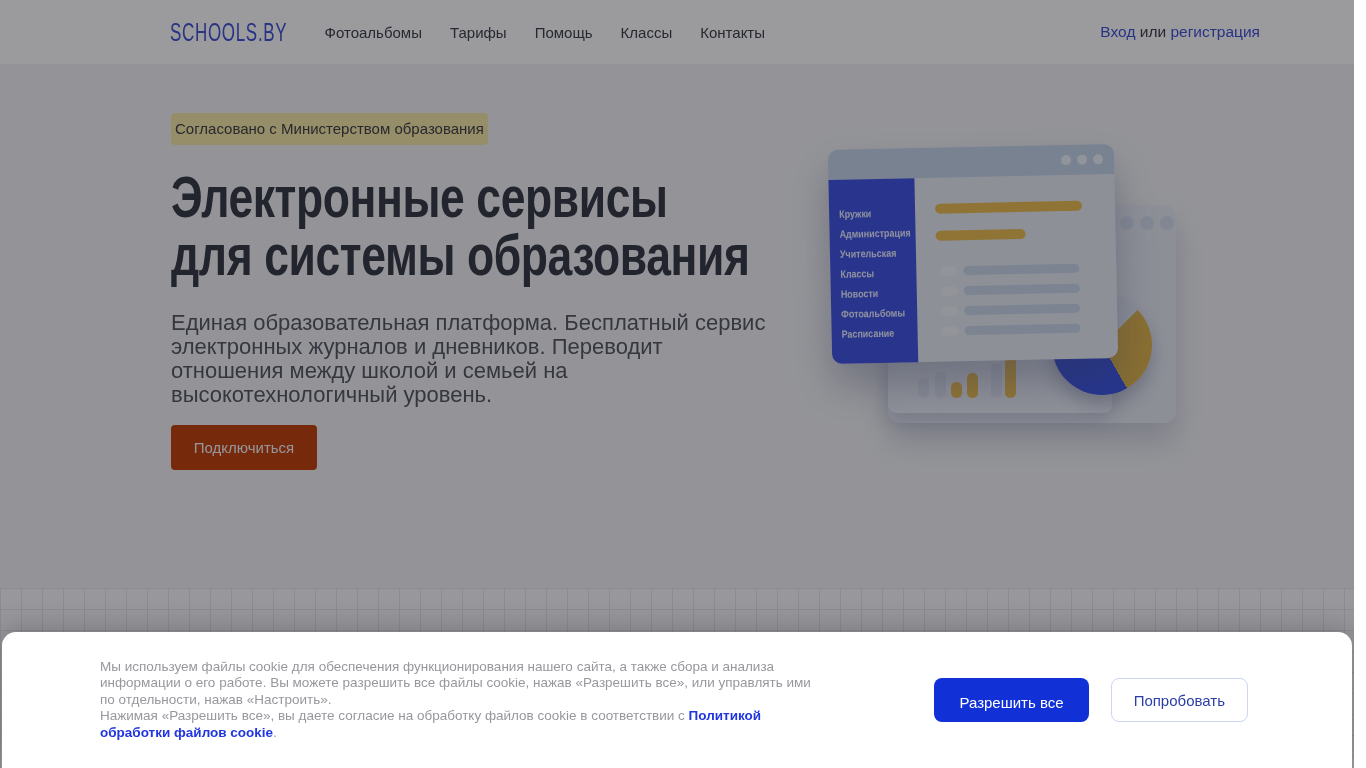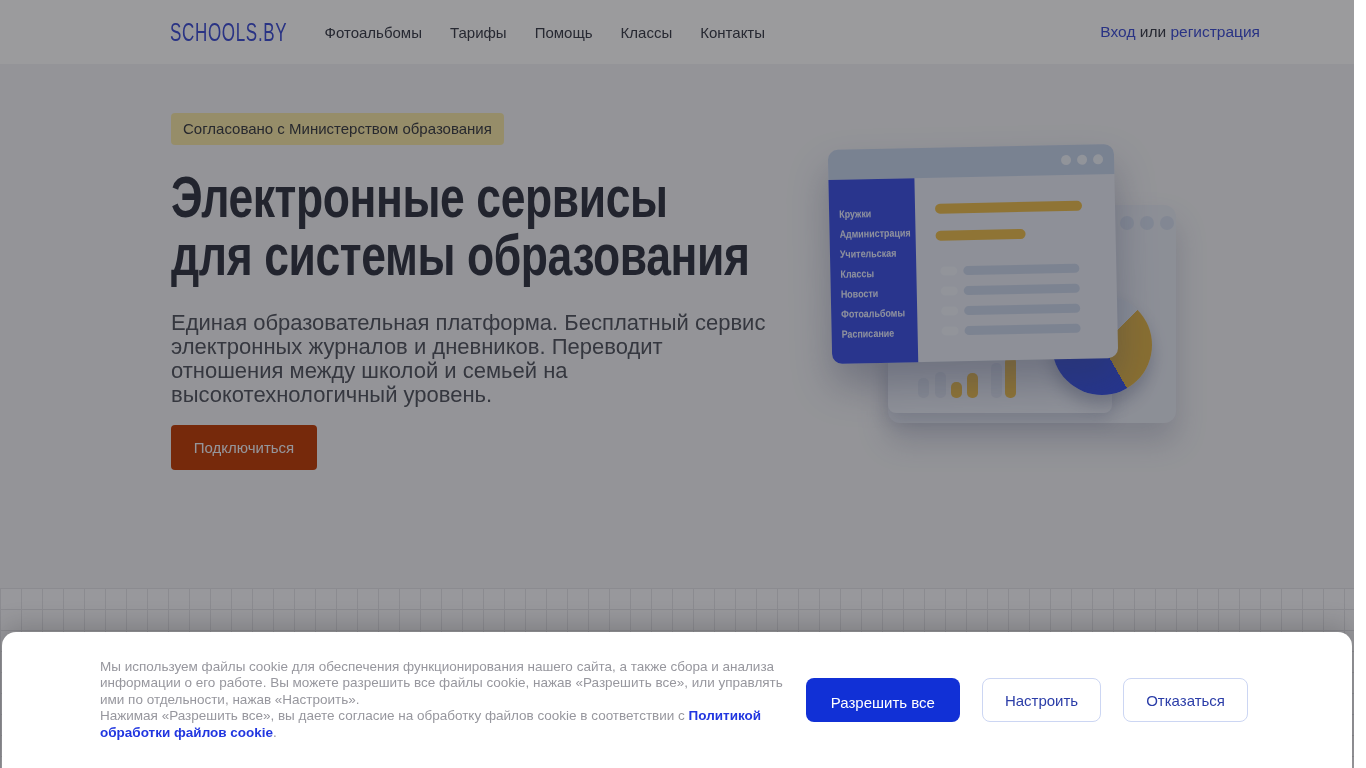--- a/index.html
+++ b/index.html
@@ -11,21 +11,21 @@
   .logo{margin-left:170px;font-size:25px;font-weight:400;letter-spacing:1px;color:#4252d6;
         transform:scaleX(.68);transform-origin:left center;white-space:nowrap;cursor:pointer;}
   .nav-menu{display:flex;gap:28px;margin-left:-18px;}
   .nav-item{font-size:15px;color:#3e414d;cursor:pointer;white-space:nowrap;}
   .nav-auth{margin-left:auto;margin-right:94px;font-size:15.5px;white-space:nowrap;}
   .nav-auth .lnk{color:#4252d6;cursor:pointer;}
   .nav-auth .mid{color:#3e414d;}
 
   
   .hero{position:absolute;top:64px;left:0;right:0;height:524px;background:#f3f4f7;}
-  .badge{position:absolute;left:171px;top:49px;height:32px;line-height:32px;padding:0 12px;
+  .badge{position:absolute;left:171px;top:49px;height:32px;line-height:32px;padding:0 4px;
          background:#f7e8a9;border-radius:4px;font-size:15px;color:#3f4147;white-space:nowrap;}
   .h1{position:absolute;left:171px;top:104px;font-size:57px;line-height:58px;font-weight:700;
       color:#363a47;transform:scaleX(.78);transform-origin:left top;white-space:nowrap;letter-spacing:-.5px;}
   .hero-p{position:absolute;left:171px;top:247px;width:600px;font-size:22px;line-height:24px;color:#565963;}
   .hero-btns{position:absolute;left:171px;top:361px;display:flex;gap:19px;}
   .btn-primary{width:146px;height:45px;background:#c2410c;border:none;border-radius:4px;
                color:#f4f5fb;font-size:15px;font-family:inherit;cursor:pointer;}
   .btn-secondary{width:168px;height:45px;background:transparent;border:1px solid #b9c3ea;border-radius:4px;
                color:#4453d8;font-size:15px;font-family:inherit;cursor:pointer;}
 
@@ -157,18 +157,17 @@
 
   <div class="overlay"></div>
 
   <div class="cookie">
     <div class="cookie-text">
       <p>Мы используем файлы cookie для обеспечения функционирования нашего сайта, а также сбора и анализа информации о его работе. Вы можете разрешить все файлы cookie, нажав «Разрешить все», или управлять ими по отдельности, нажав «Настроить».</p>
       <p><span>Нажимая «Разрешить все», вы даете согласие на обработку файлов cookie в соответствии с </span><span class="policy-link">Политикой обработки файлов cookie</span><span>.</span></p>
     </div>
     <div class="cookie-btns">
       <button class="cbtn cbtn-allow">Разрешить все</button>
-      <button class="cbtn cbtn-outline">Настроить</button>
-      <button class="cbtn cbtn-outline">Отказаться</button>
+      <button class="cbtn cbtn-outline">Попробовать</button>
     </div>
   </div>
 
 </div>
 
 </body></html>

